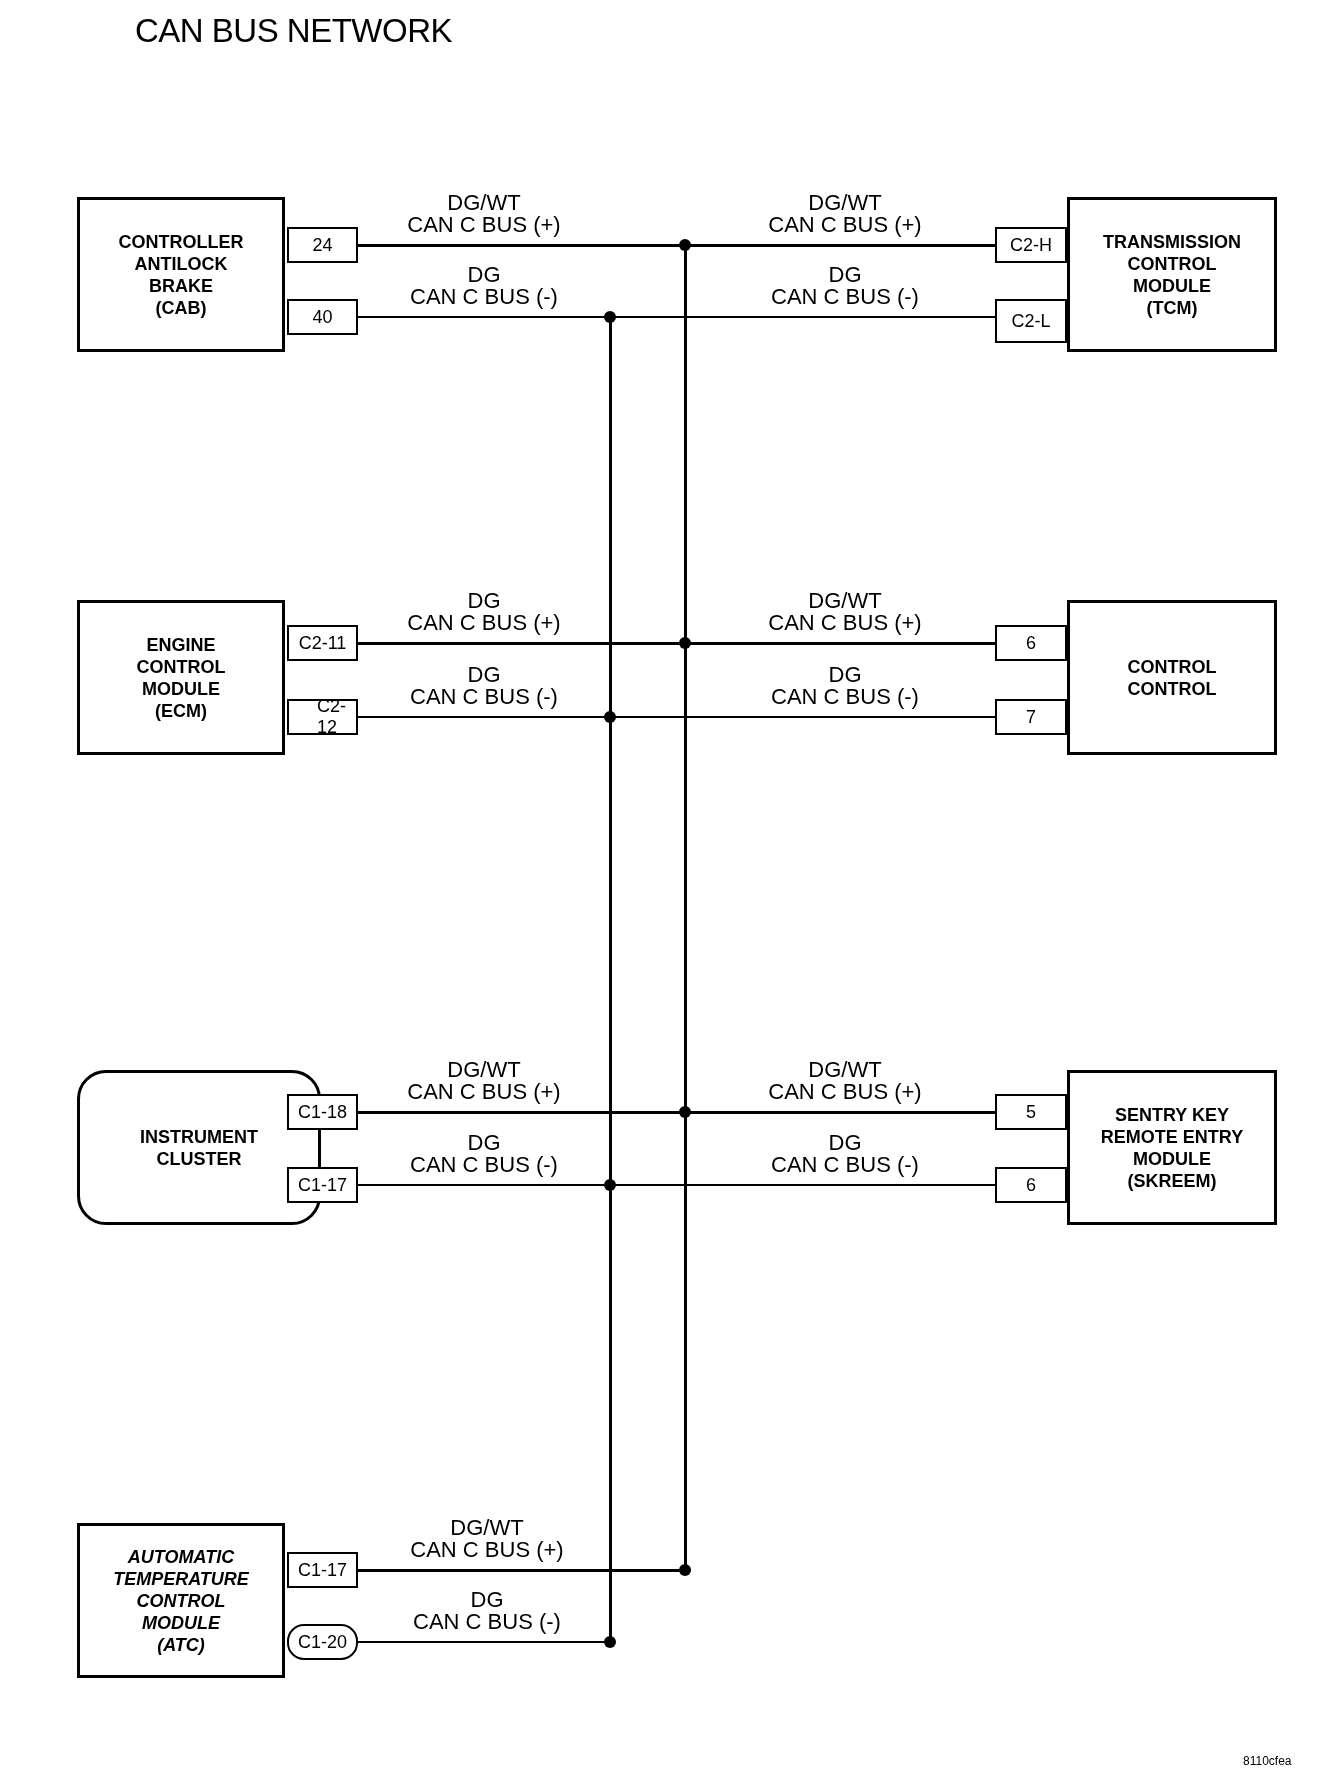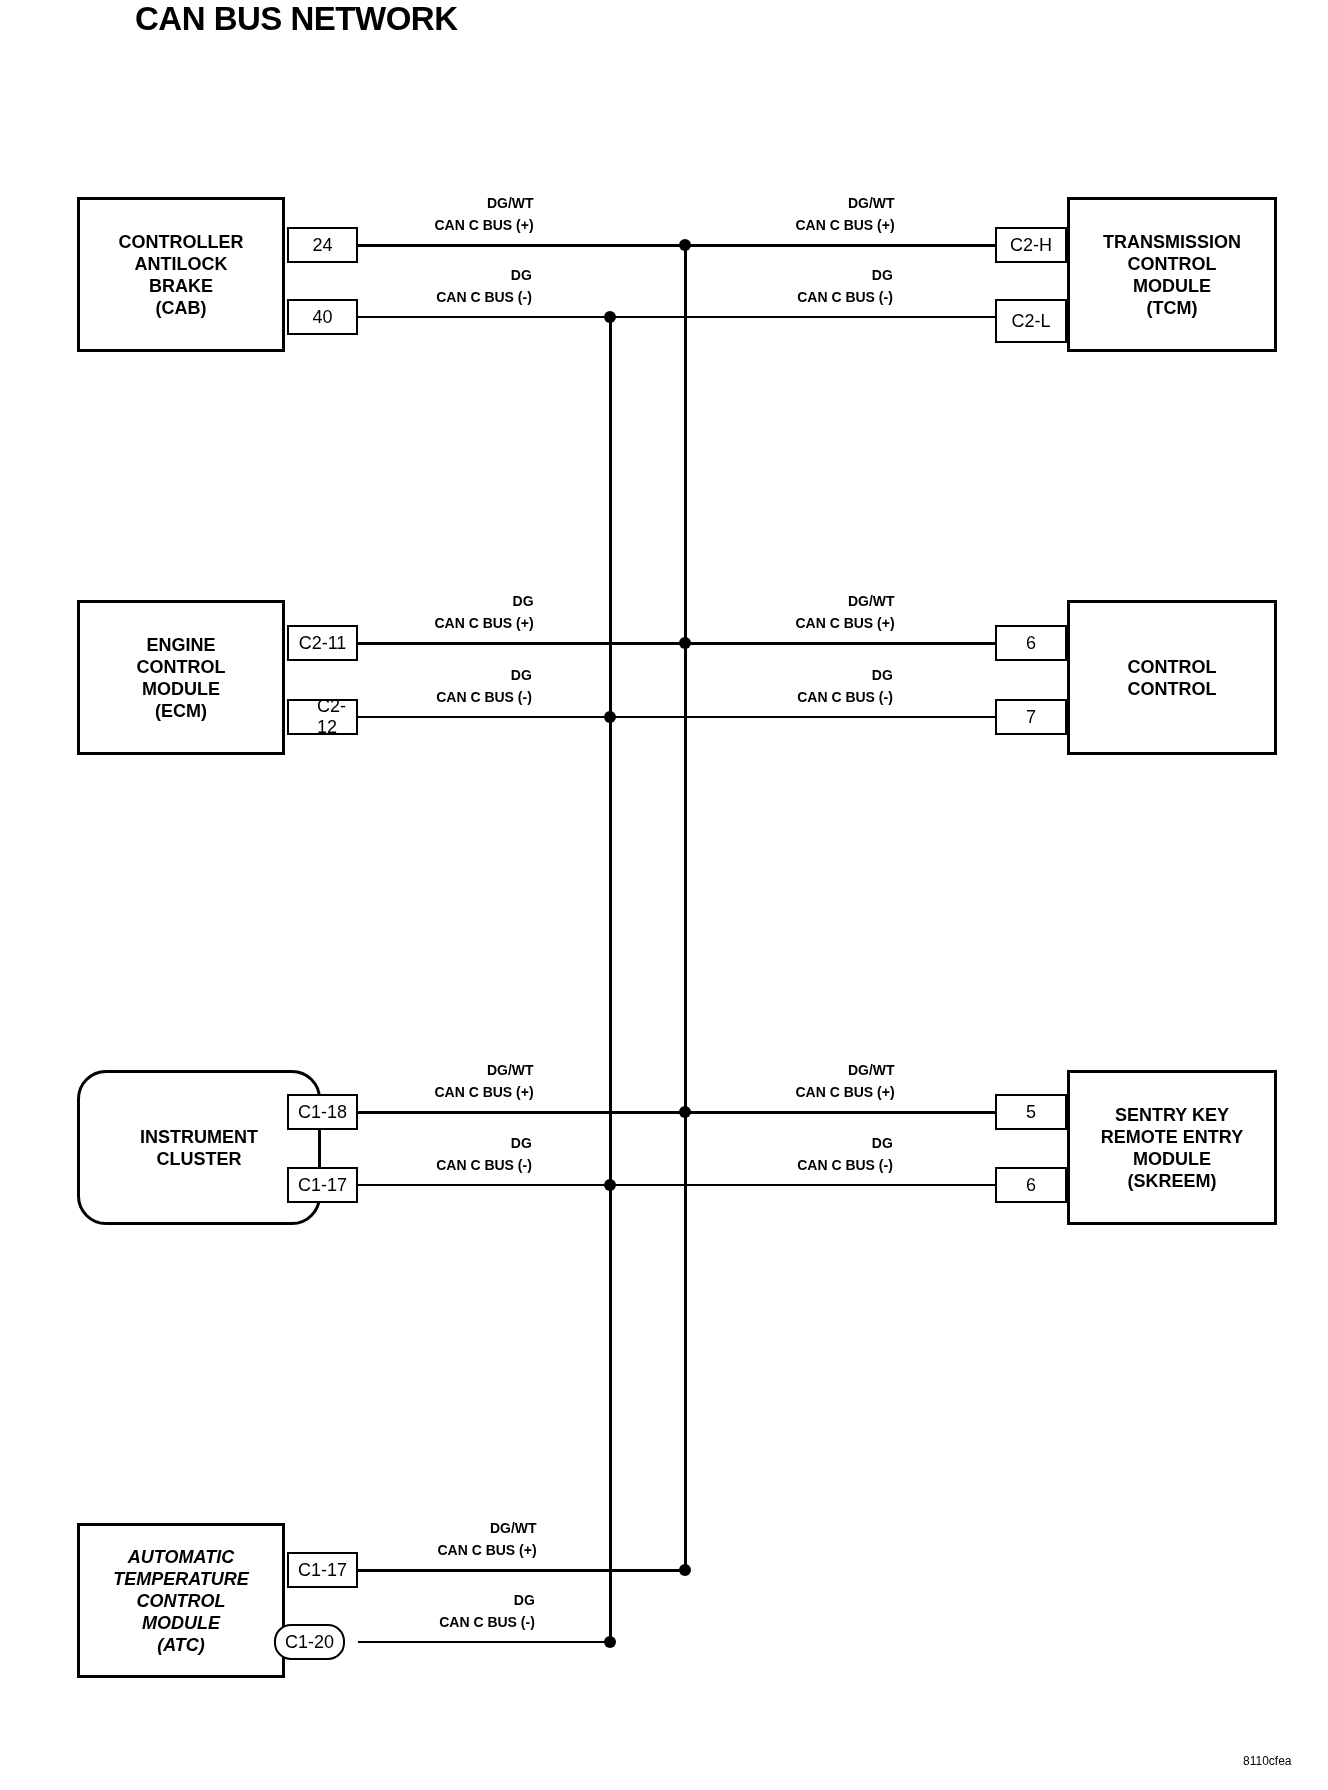--- a/index.html
+++ b/index.html
@@ -6,24 +6,24 @@
   .page{
     position:relative;
     width:1328px;height:1790px;
     background:#ffffff;
     font-family:"Liberation Sans", sans-serif;
     color:#000;
     overflow:hidden;
   }
   .title{
     position:absolute;
-    left:135px;top:0px;
+    left:135px;top:12px;
     margin:0;
     font-size:33px;
-    font-weight:700;
+    font-weight:400;
     letter-spacing:-0.5px;
     white-space:nowrap;
   }
   .canvas{position:absolute;left:0;top:0;width:100%;height:100%;}
   .module{
     position:absolute;
     border:3px solid #000;
     background:#fff;
     display:flex;flex-direction:column;
     align-items:center;justify-content:center;
@@ -44,25 +44,24 @@
   }
   .wire{position:absolute;background:#000;z-index:1;}
   .bus{position:absolute;background:#000;z-index:1;}
   .dot{
     position:absolute;width:12px;height:12px;border-radius:50%;
     background:#000;z-index:2;
   }
   .wire-label{
     position:absolute;
     transform:translateX(-50%);
-    text-align:right;
-    font-size:14px;line-height:22px;
+    text-align:center;
+    font-size:22px;line-height:22px;
     white-space:nowrap;
     z-index:2;
-    font-weight:bold;
   }
   .footer-code{
     position:absolute;
     left:1243px;top:1754px;
     font-size:12px;
   }
 </style>
 </head>
 <body>
 
@@ -188,16 +187,16 @@
       <div class="pin" style="left: 995px; top: 299px; width: 72px; height: 44px;">C2-L</div>
       <div class="pin" style="left: 287px; top: 625px; width: 71px; height: 36px;">C2-11</div>
       <div class="pin" style="left: 287px; top: 699px; width: 71px; height: 36px; padding-left: 28px;">C2-12</div>
       <div class="pin" style="left: 995px; top: 625px; width: 72px; height: 36px;">6</div>
       <div class="pin" style="left: 995px; top: 699px; width: 72px; height: 36px;">7</div>
       <div class="pin" style="left: 287px; top: 1094px; width: 71px; height: 36px;">C1-18</div>
       <div class="pin" style="left: 287px; top: 1167px; width: 71px; height: 36px;">C1-17</div>
       <div class="pin" style="left: 995px; top: 1094px; width: 72px; height: 36px;">5</div>
       <div class="pin" style="left: 995px; top: 1167px; width: 72px; height: 36px;">6</div>
       <div class="pin" style="left: 287px; top: 1552px; width: 71px; height: 36px;">C1-17</div>
-      <div class="pin" style="left: 274px; top: 1624px; width: 71px; height: 36px; border-radius: 17px;">C1-20</div>
+      <div class="pin" style="left: 287px; top: 1624px; width: 71px; height: 36px; border-radius: 17px;">C1-20</div>
     </div>
   <div class="footer-code">8110cfea</div>
 </div>
 
 </body></html>

